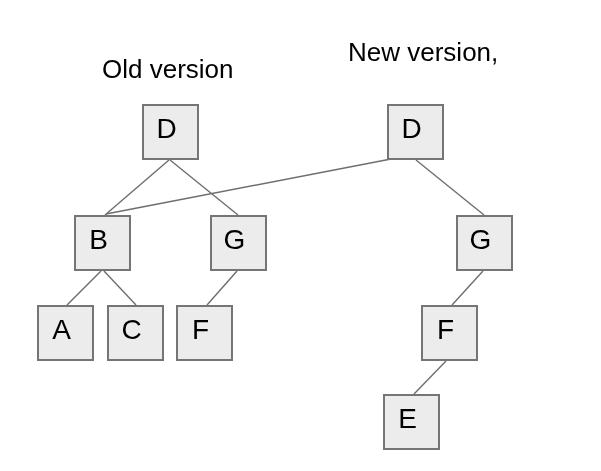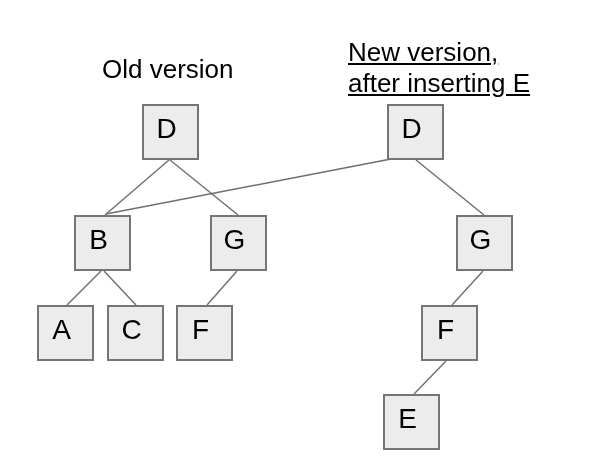--- a/index.html
+++ b/index.html
@@ -59,23 +59,22 @@
       <line x1="104" y1="271" x2="136" y2="305" stroke="#6e6e6e" stroke-width="1.4"></line>
       <line x1="237" y1="271" x2="207" y2="305" stroke="#6e6e6e" stroke-width="1.4"></line>
       <line x1="391" y1="159" x2="106" y2="214" stroke="#6e6e6e" stroke-width="1.4"></line>
       <line x1="416" y1="160" x2="484" y2="215" stroke="#6e6e6e" stroke-width="1.4"></line>
       <line x1="483" y1="271" x2="452" y2="305" stroke="#6e6e6e" stroke-width="1.4"></line>
       <line x1="446" y1="361" x2="414" y2="394" stroke="#6e6e6e" stroke-width="1.4"></line>
     </svg>
 
   <div class="title" style="left:102px; top:54px;text-align:center;">Old version</div>
 
-  <div class="title" style="left:348px; top:37px;text-decoration:underline;">
+  <div class="title" style="left:348px; top:37px;">
     <div>New version,</div>
-    <div>after inserting E</div>
   </div>
 
 <div class="node" style="left: 142px; top: 104px; width: 57px; height: 56px;">
       <span class="node-label">D</span>
     </div>
     <div class="node" style="left: 74px; top: 215px; width: 57px; height: 56px;">
       <span class="node-label">B</span>
     </div>
     <div class="node" style="left: 210px; top: 215px; width: 57px; height: 56px;">
       <span class="node-label">G</span>

